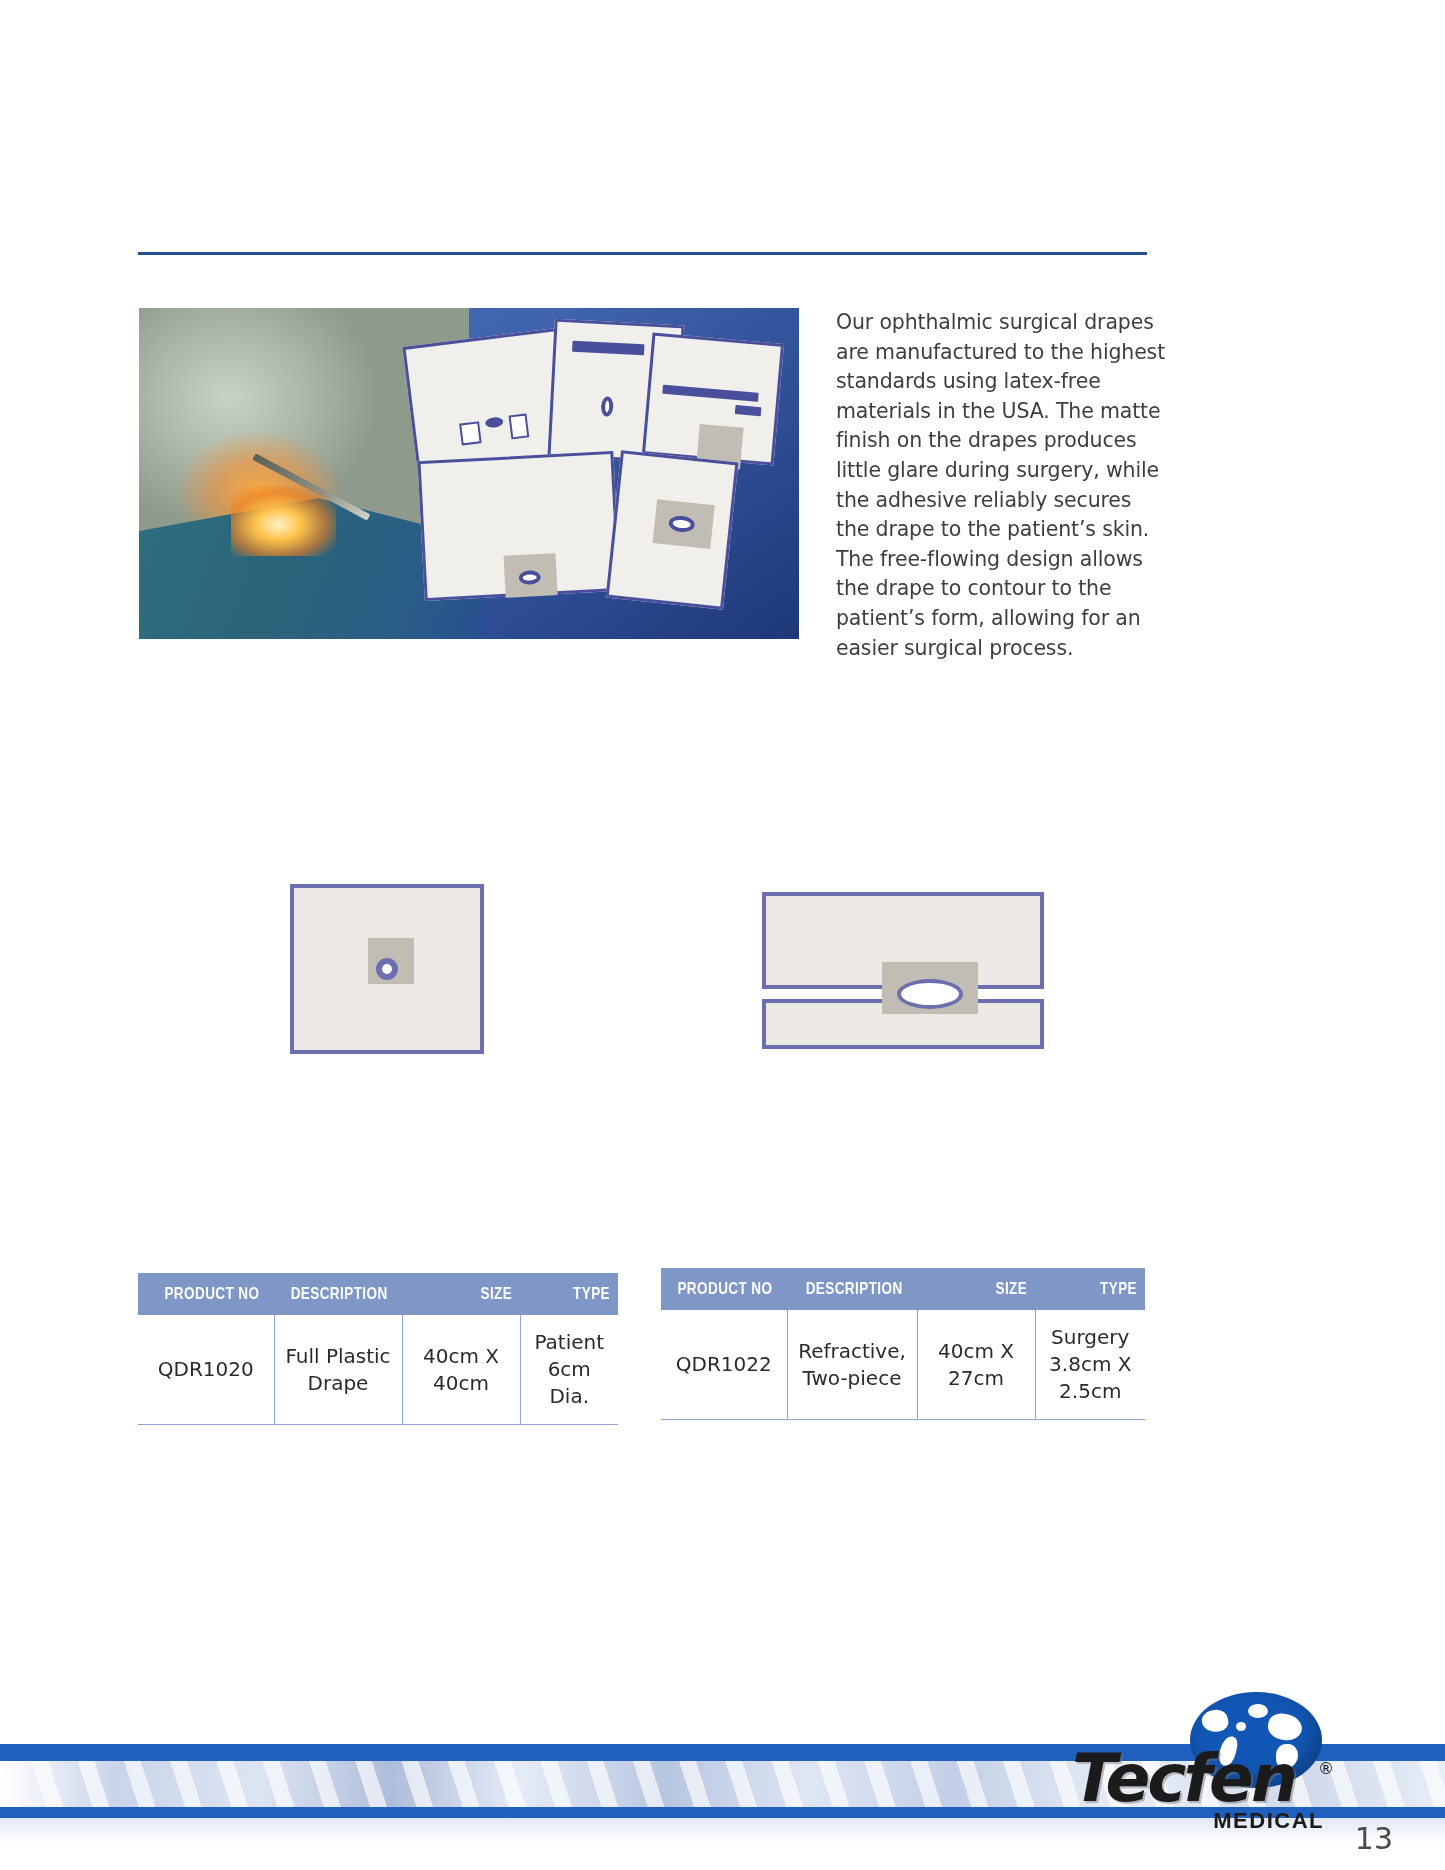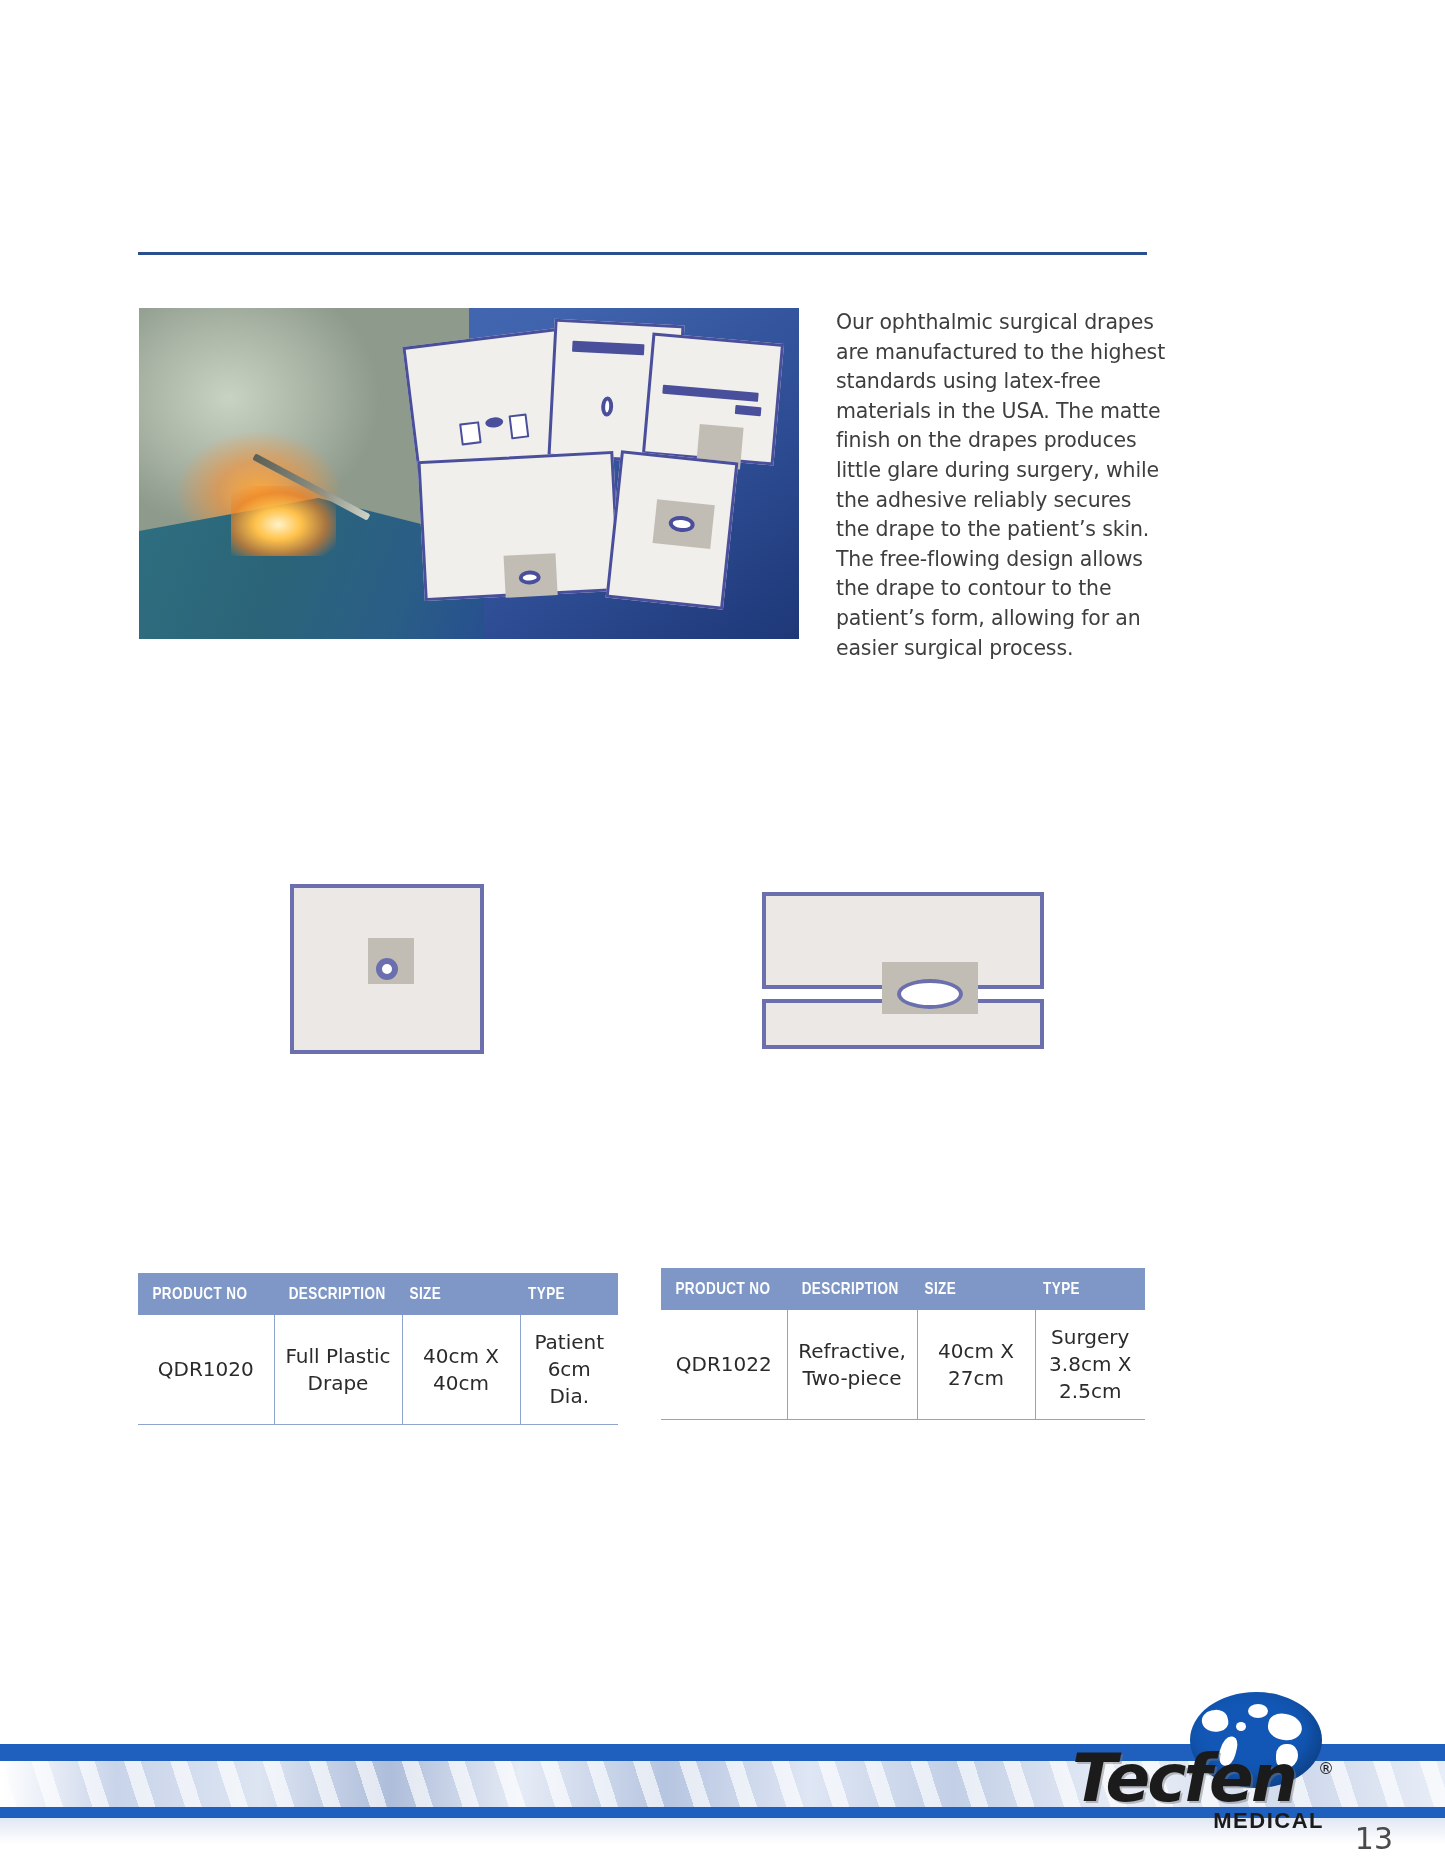--- a/index.html
+++ b/index.html
@@ -126,21 +126,21 @@
     width:66px; height:30px; background:#ffffff;
     border:4px solid #6b6fae; border-radius:50%;
   }
 
   
   .ptable{ position:absolute; border-collapse:collapse; }
   .ptable thead th{
     background:#7e97c7; color:#ffffff;
     font-family:"Liberation Sans", sans-serif;
     font-weight:700; font-size:16.5px;
-    letter-spacing:0.5px; text-align:left;
+    letter-spacing:0.5px; text-align:right;
     padding:11px 4px 12px;
     transform: none;
     border:none;
   }
   .ptable thead th span{ display:inline-block; transform: scaleX(0.82); }
   .ptable tbody td{
     font-family:"DejaVu Sans", sans-serif;
     font-size:20px; color:#2b2b2b; text-align:center;
     line-height:27px; padding:14px 6px;
     border-left:1px solid #8fa4cd;

